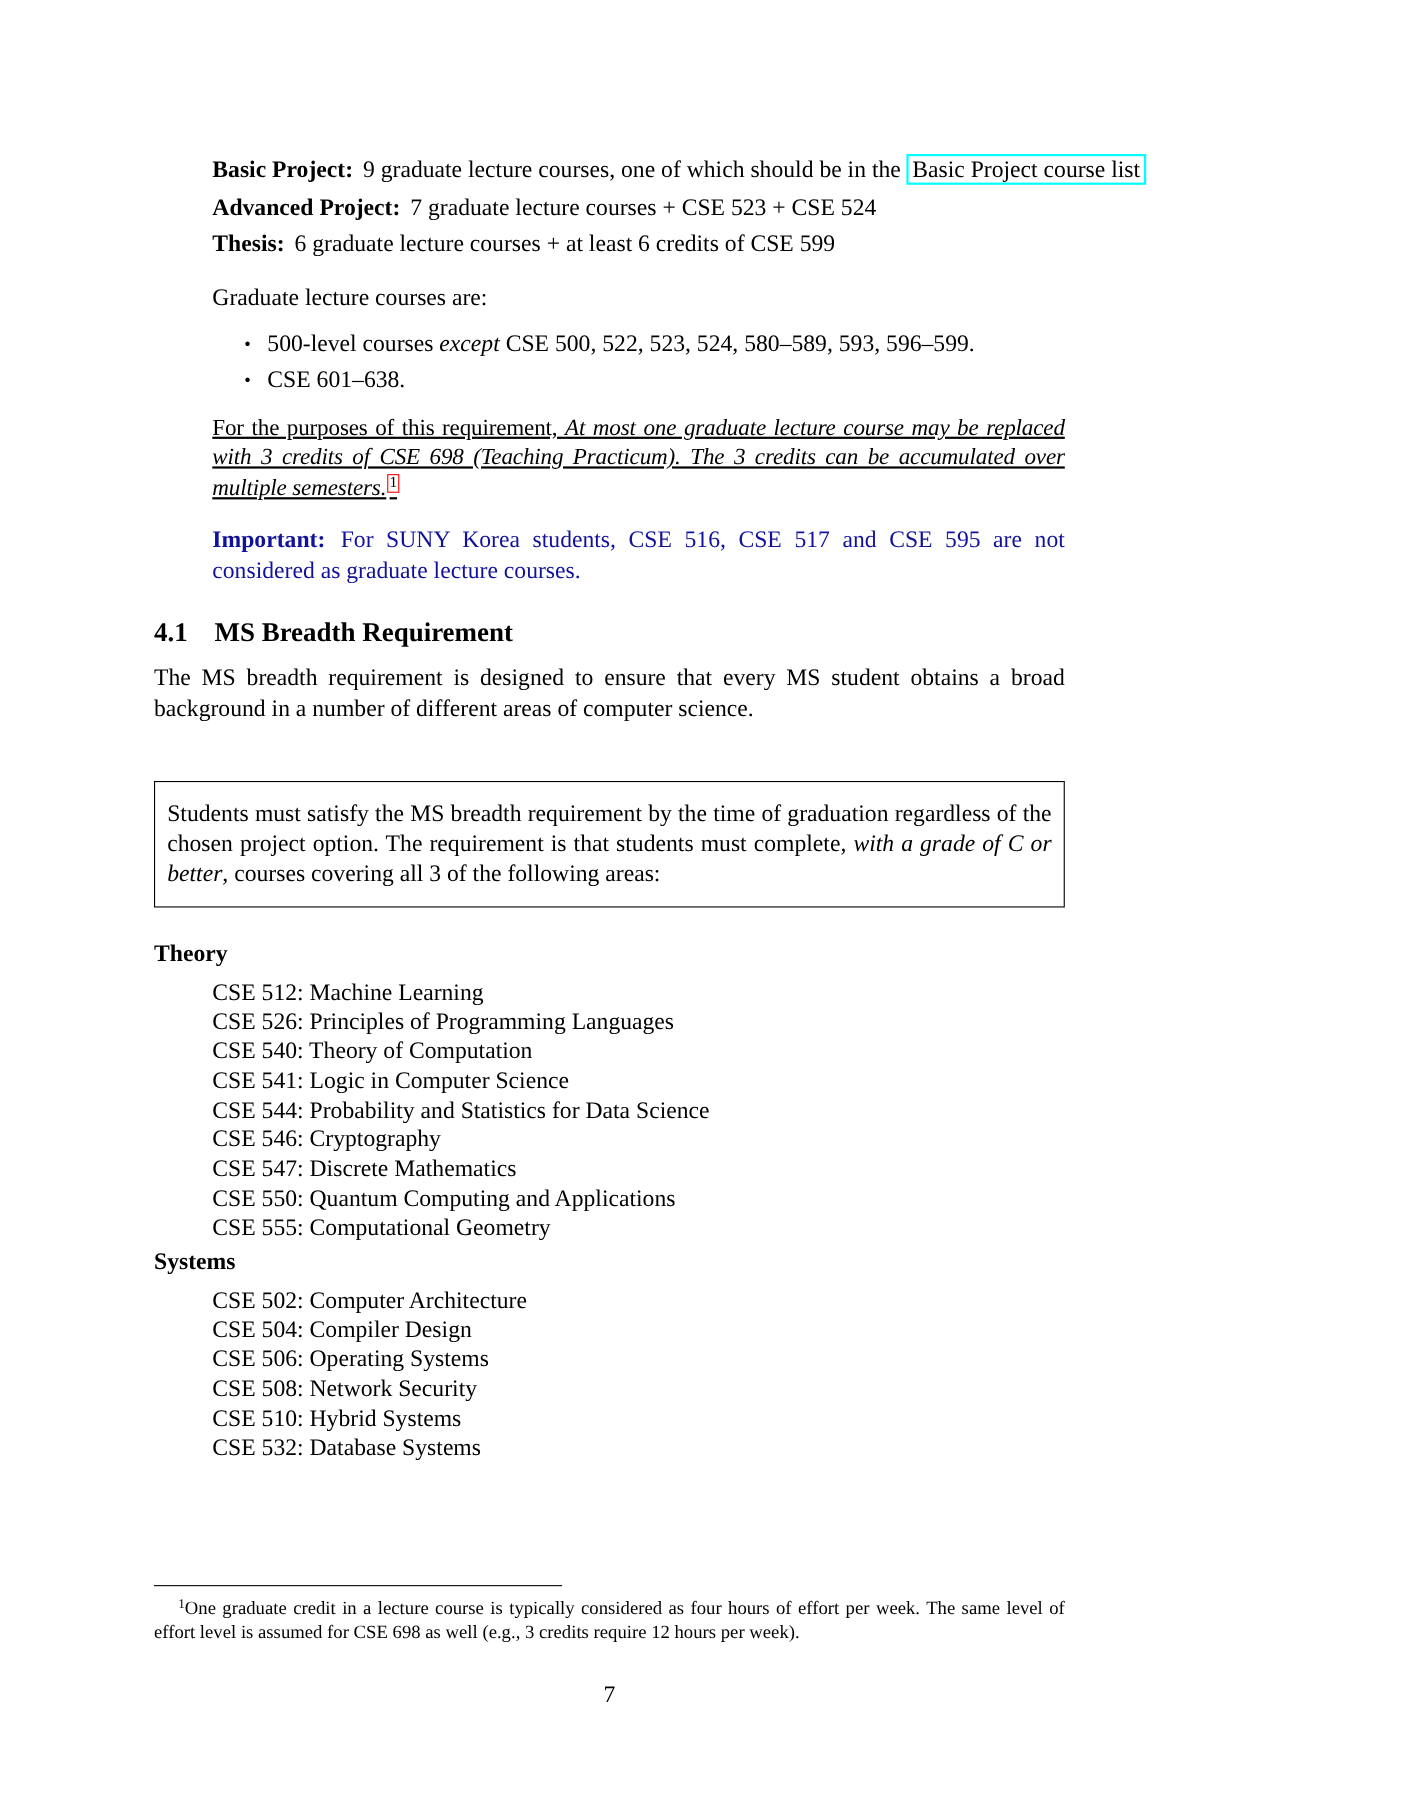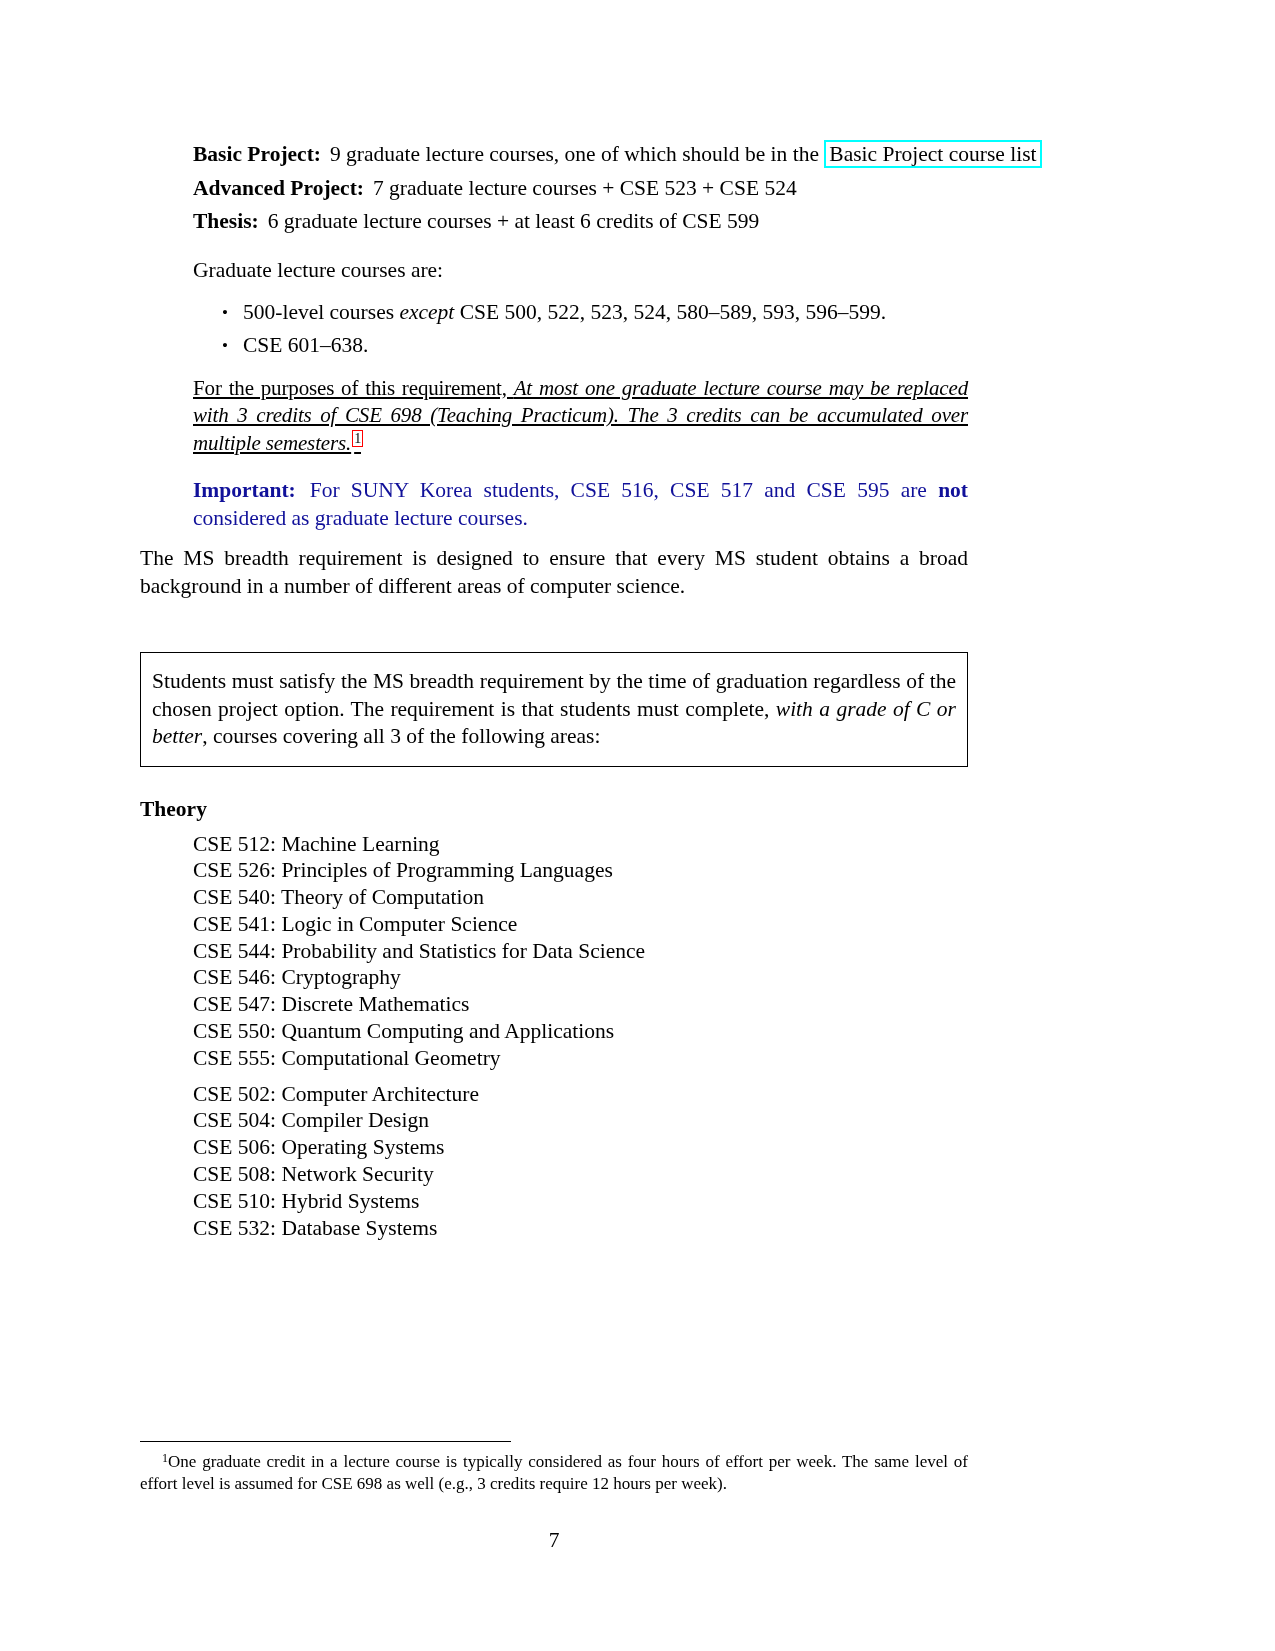--- a/index.html
+++ b/index.html
@@ -26,21 +26,21 @@
     margin:16px 0 0 53px; text-align:justify; line-height:27.5px;
     font-size:21px; letter-spacing:-0.15px;text-decoration:underline;
   }
   .fn-marker {
     border:1.5px solid #ff0000; color:#000;
     font-size:14px; font-style:normal; line-height:0;
     vertical-align:7px; padding:0 1px; margin-left:1px;
   }
   .important { margin:20px 0 0 53px; color:#11119a; text-align:justify; line-height:27.5px; }
   .important .imp-label { font-weight:bold; margin-right:14px; }
-  .bold { font-weight:bold; }
+  .bold { font-weight:normal; }
   .sec-head { margin:30px 0 0 0; font-size:24.5px; font-weight:bold; }
   .sec-num { display:inline-block; min-width:55px; }
   .breadth-intro { margin:13px 0 0 0; text-align:justify; line-height:27.5px; }
   .framed {
     margin-top:52px; border:1.5px solid #000000;
     padding:15px 11px; text-align:justify; line-height:27.5px;
   }
   .area-head { margin:30px 0 0 0; font-weight:bold; }
   .area-head.second { margin-top:5px; }
   .courses { margin:9px 0 0 53px; }
@@ -80,40 +80,44 @@
   </div>
 
   <div class="purposes">
     <span>For the purposes of this requirement, </span><span class="em">At most one graduate lecture course may be replaced with 3 credits of CSE 698 (Teaching Practicum). The 3 credits can be accumulated over multiple semesters.</span><span class="fn-marker">1</span>
   </div>
 
   <div class="important">
     <span class="imp-label">Important:</span><span>For SUNY Korea students, CSE 516, CSE 517 and CSE 595 are </span><span class="bold">not</span><span> considered as graduate lecture courses.</span>
   </div>
 
+  <div class="sec-head">
+    <span class="sec-num">4.1</span><span>MS Breadth Requirement</span>
+  </div>
 
   <div class="breadth-intro">The MS breadth requirement is designed to ensure that every MS student obtains a broad background in a number of different areas of computer science.</div>
 
   <div class="framed">
     <span>Students must satisfy the MS breadth requirement by the time of graduation regardless of the chosen project option.  The requirement is that students must complete, </span><span class="em">with a grade of C or better</span><span>, courses covering all 3 of the following areas:</span>
   </div>
 
   <div class="area-head">Theory</div>
   <div class="courses">
     <div class="course">CSE 512: Machine Learning</div>
     <div class="course">CSE 526: Principles of Programming Languages</div>
     <div class="course">CSE 540: Theory of Computation</div>
     <div class="course">CSE 541: Logic in Computer Science</div>
     <div class="course">CSE 544: Probability and Statistics for Data Science</div>
     <div class="course">CSE 546: Cryptography</div>
     <div class="course">CSE 547: Discrete Mathematics</div>
     <div class="course">CSE 550: Quantum Computing and Applications</div>
     <div class="course">CSE 555: Computational Geometry</div>
   </div>
 
+  <div class="area-head second">Systems</div>
   <div class="courses">
     <div class="course">CSE 502: Computer Architecture</div>
     <div class="course">CSE 504: Compiler Design</div>
     <div class="course">CSE 506: Operating Systems</div>
     <div class="course">CSE 508: Network Security</div>
     <div class="course">CSE 510: Hybrid Systems</div>
     <div class="course">CSE 532: Database Systems</div>
   </div>
 
   <div class="footnote-area">

